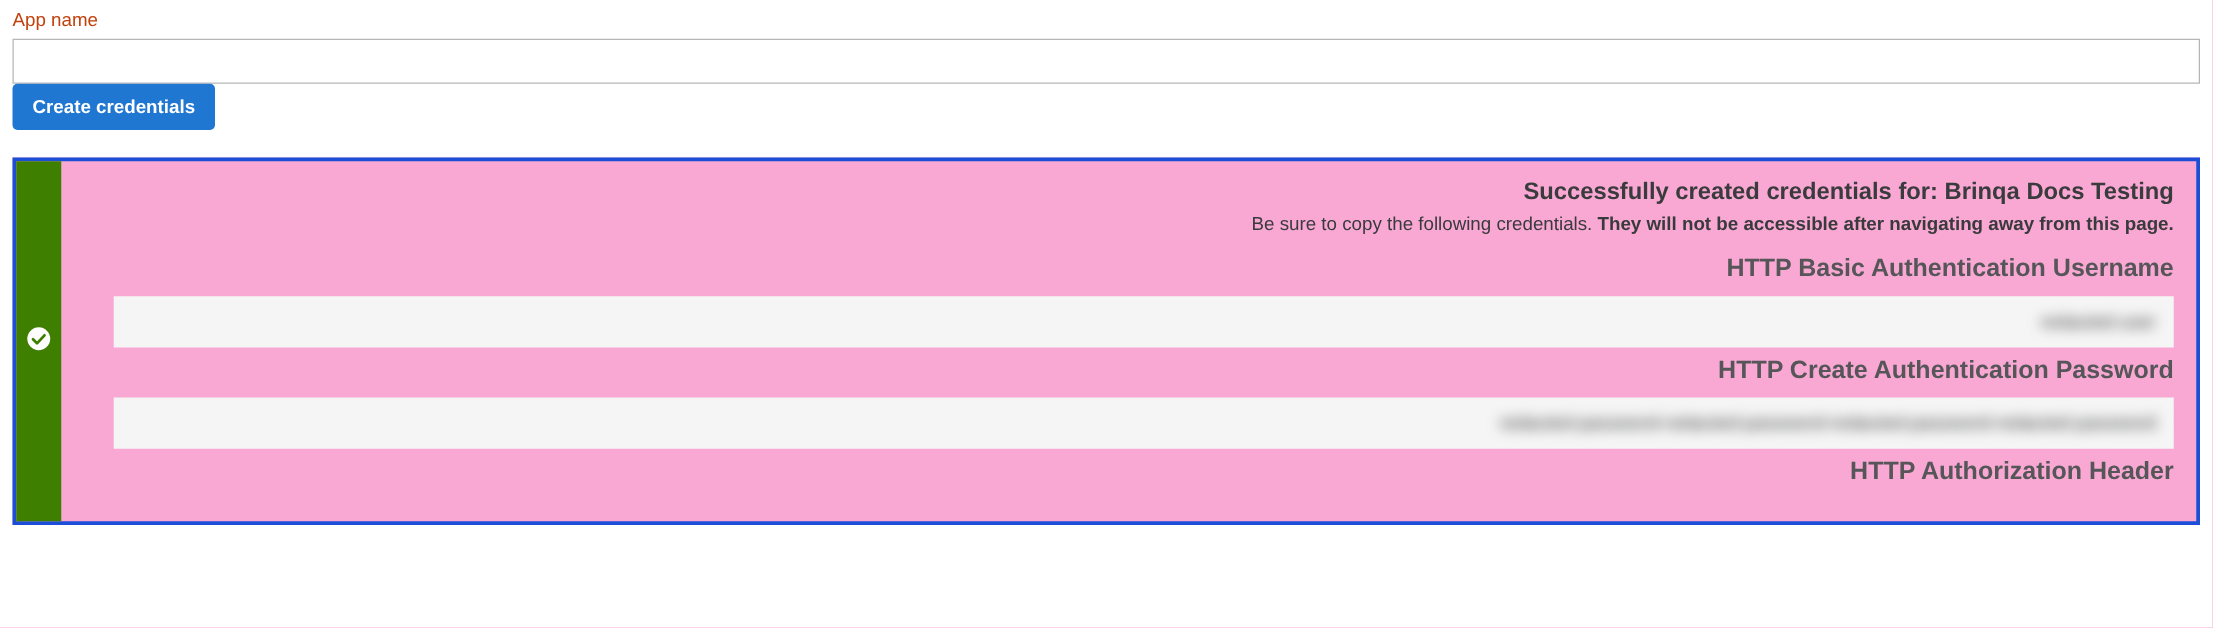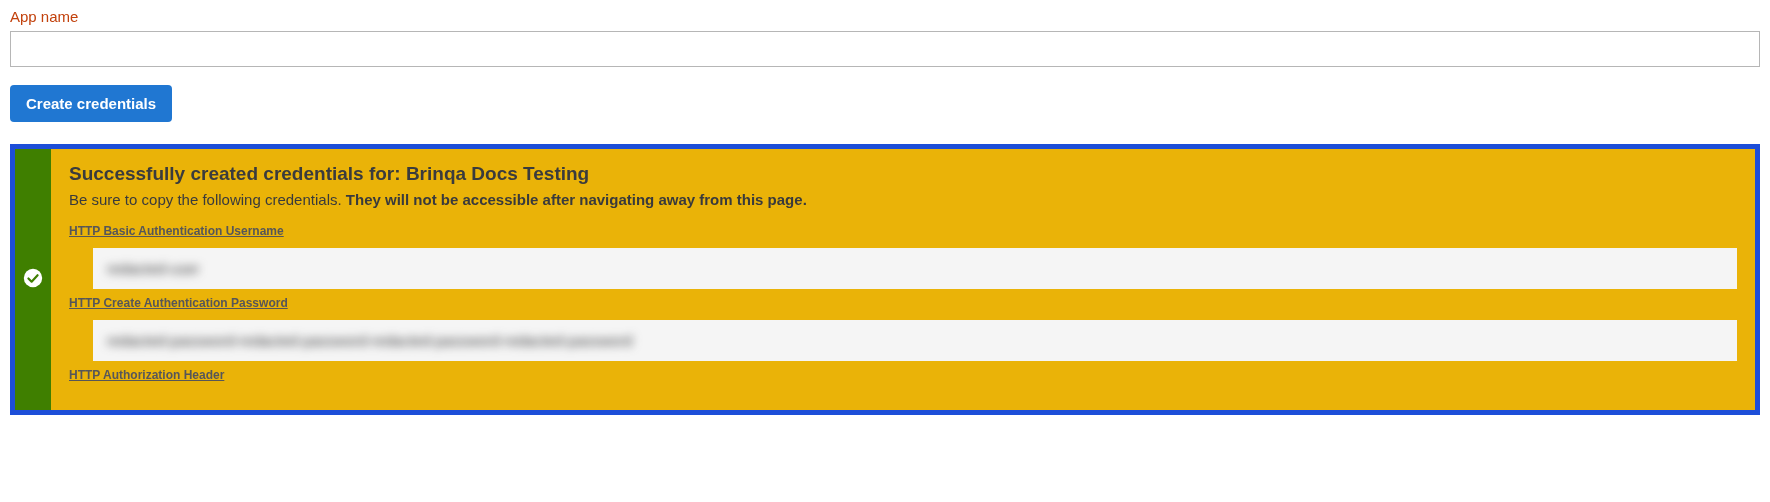--- a/index.html
+++ b/index.html
@@ -23,35 +23,35 @@
       width: 100%;
       height: 36px;
       border: 1px solid #b6b6b6;
       background: #ffffff;
       padding: 6px 10px;
       font-size: 15px;
       outline: none;
     }
     .btn-primary {
       display: inline-block;
-      margin-top: 18px;
       background: #2077d2;
       color: #ffffff;
       border: none;
       border-radius: 4px;
       padding: 10px 16px;
       font-size: 15px;
       font-weight: 600;
       cursor: pointer;
     }
     .alert-success {
       display: flex;
       margin-top: 22px;
-      border: 5px solid #1d4ed8;
-      background: #eab308;
+      border: 3px solid #1d4ed8;
+      background: #f9a8d4;
+      text-align: right;
     }
     .alert-sidebar {
       width: 36px;
       flex: 0 0 36px;
       background: #3f7f00;
       display: flex;
       align-items: center;
       justify-content: center;
     }
     .alert-sidebar svg {
@@ -70,26 +70,25 @@
     }
     .alert-desc {
       font-size: 15px;
       color: #393a3c;
       margin-bottom: 16px;
     }
     .alert-desc .bold {
       font-weight: 700;
     }
     .cred-label {
-      font-size: 12px;
+      font-size: 20px;
       font-weight: 700;
       color: #565659;
       margin-bottom: 10px;
       margin-top: 7px;
-      text-decoration: underline;
     }
     .cred-label:first-of-type {
       margin-top: 0;
     }
     .cred-box {
       background: #f5f5f5;
       padding: 12px 14px;
       font-size: 15px;
       color: #393a3c;
       margin-left: 24px;

